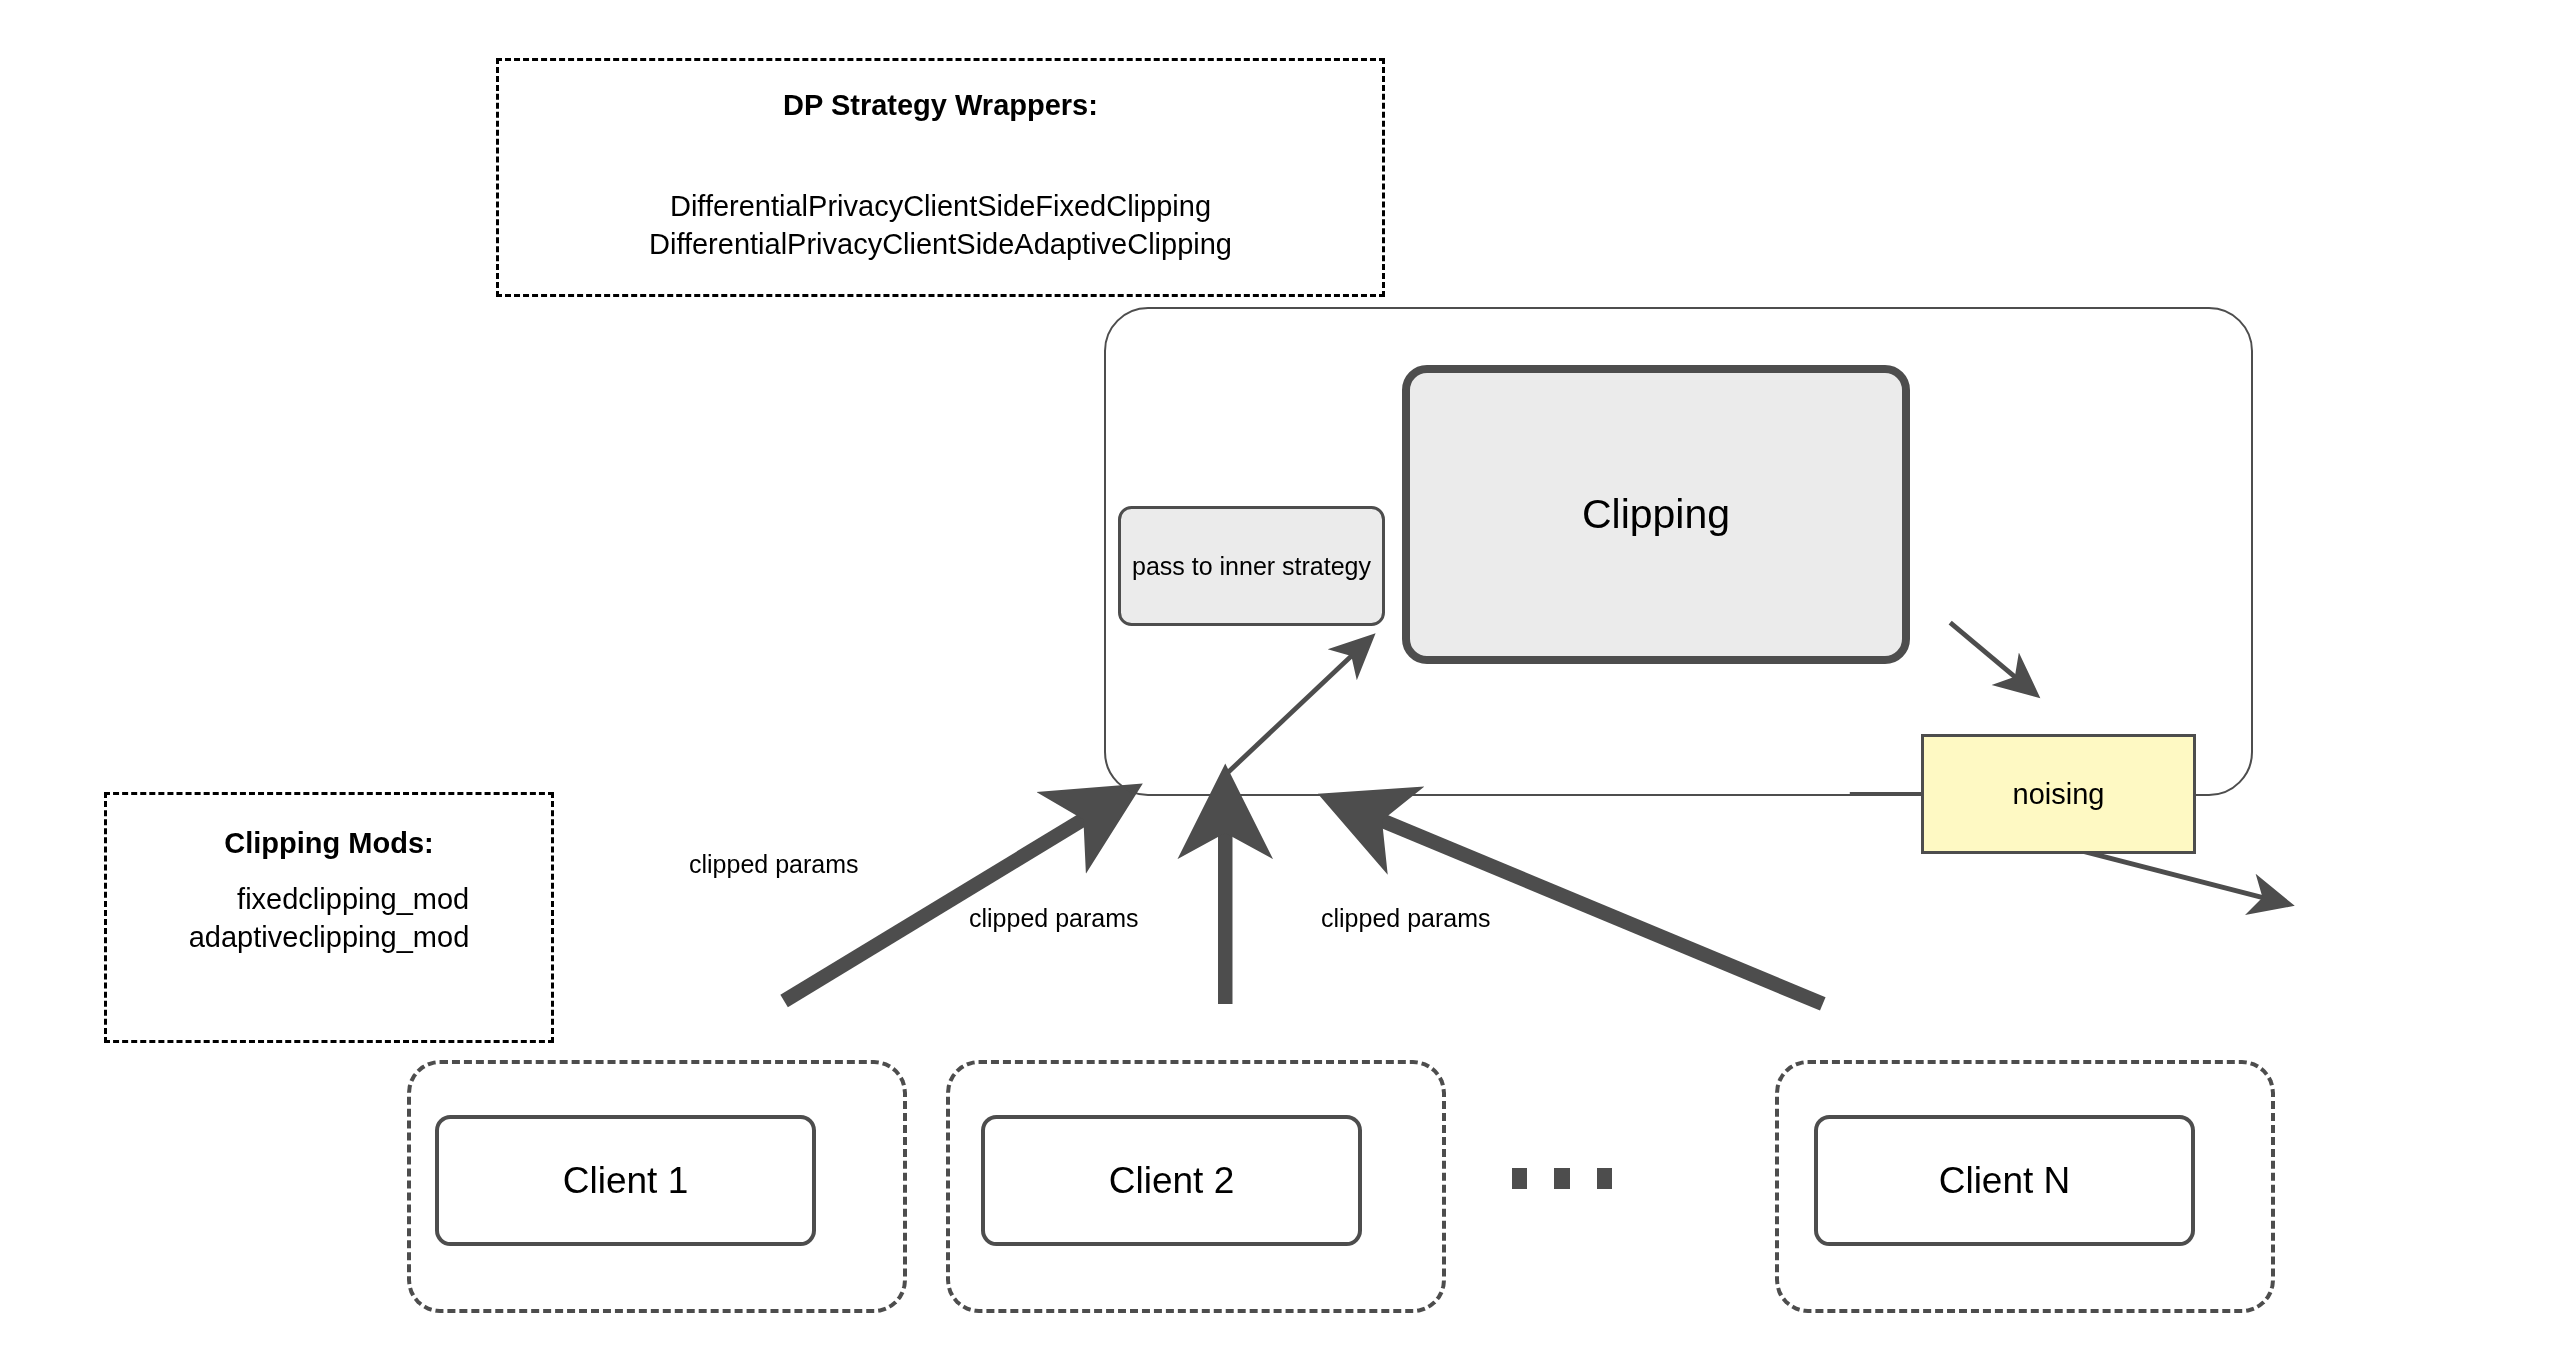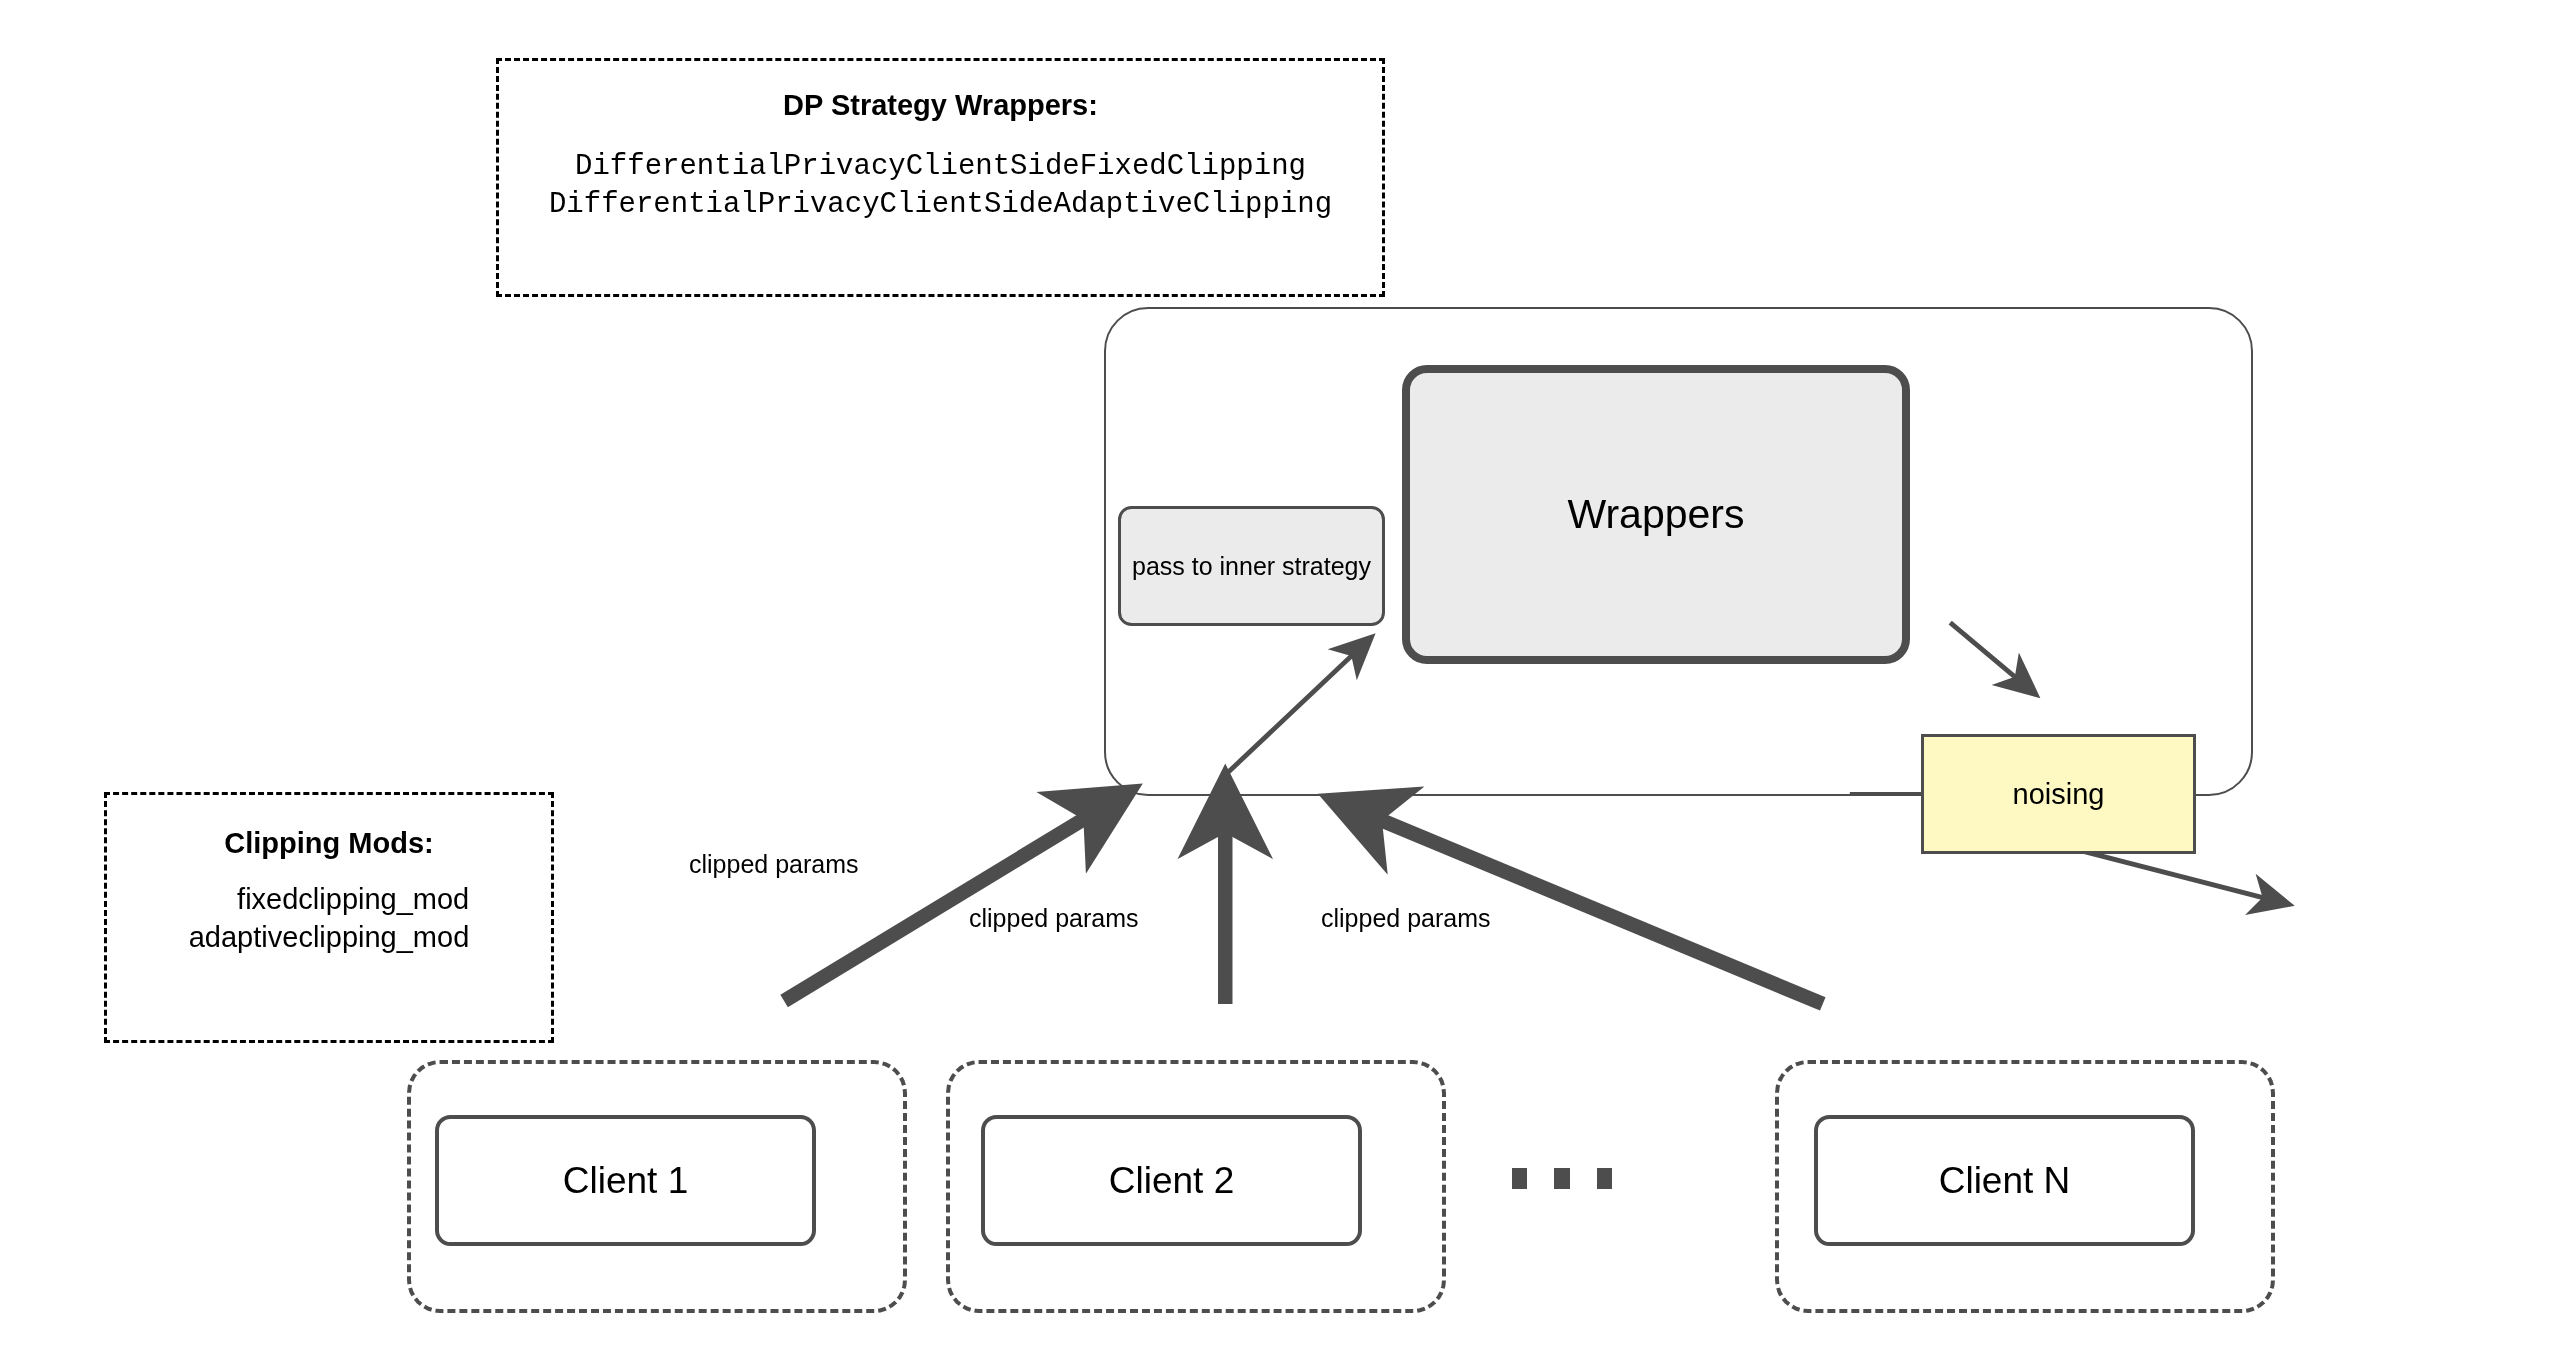--- a/index.html
+++ b/index.html
@@ -144,35 +144,35 @@
     <line x1="2020" y1="645" x2="2100" y2="712" stroke="#4d4d4d" stroke-width="5" marker-end="url(#thin-head)"></line>
 
     <line x1="2150" y1="880" x2="2360" y2="934" stroke="#4d4d4d" stroke-width="5" marker-end="url(#thin-head)"></line>
 
     <line x1="1916" y1="822" x2="1992" y2="822" stroke="#4d4d4d" stroke-width="3"></line>
   </svg>
 
   <div class="node legend-box" style="left:496px; top:58px; width:889px; height:239px; padding:27px 19.3px 19.3px;
               justify-content:flex-start;">
     <div class="legend-title">DP Strategy Wrappers:</div>
-    <div class="legend-lines" style="margin-top:25px;font-family:Liberation Mono, monospace;">DifferentialPrivacyClientSideFixedClipping
+    <div class="legend-lines" style="margin-top:64px;">DifferentialPrivacyClientSideFixedClipping
 DifferentialPrivacyClientSideAdaptiveClipping</div>
   </div>
 
   <div class="node legend-box" style="left:104px; top:792px; width:450px; height:251px; padding:31px 15.4px 19.3px;
               justify-content:flex-start;text-align:right;">
     <div class="legend-title">Clipping Mods:</div>
     <div class="legend-lines" style="margin-top:19px;">fixedclipping_mod
 adaptiveclipping_mod</div>
   </div>
 
   <div class="node server-panel" style="left:1104px; top:307px; width:1149px; height:489px;"></div>
 
   <div class="node strategy-box" style="left:1402px; top:365px; width:508px; height:299px;">
-    <span>Wrappers</span>
+    <span>Clipping</span>
   </div>
 
   <div class="node grey-round" style="left:1118px; top:506px; width:267px; height:120px; padding:0 6px;">
     <span>pass to inner strategy</span>
   </div>
 
   <div class="node grey-rect" style="left:1921px; top:734px; width:275px; height:120px;">
     <span>noising</span>
   </div>
 

